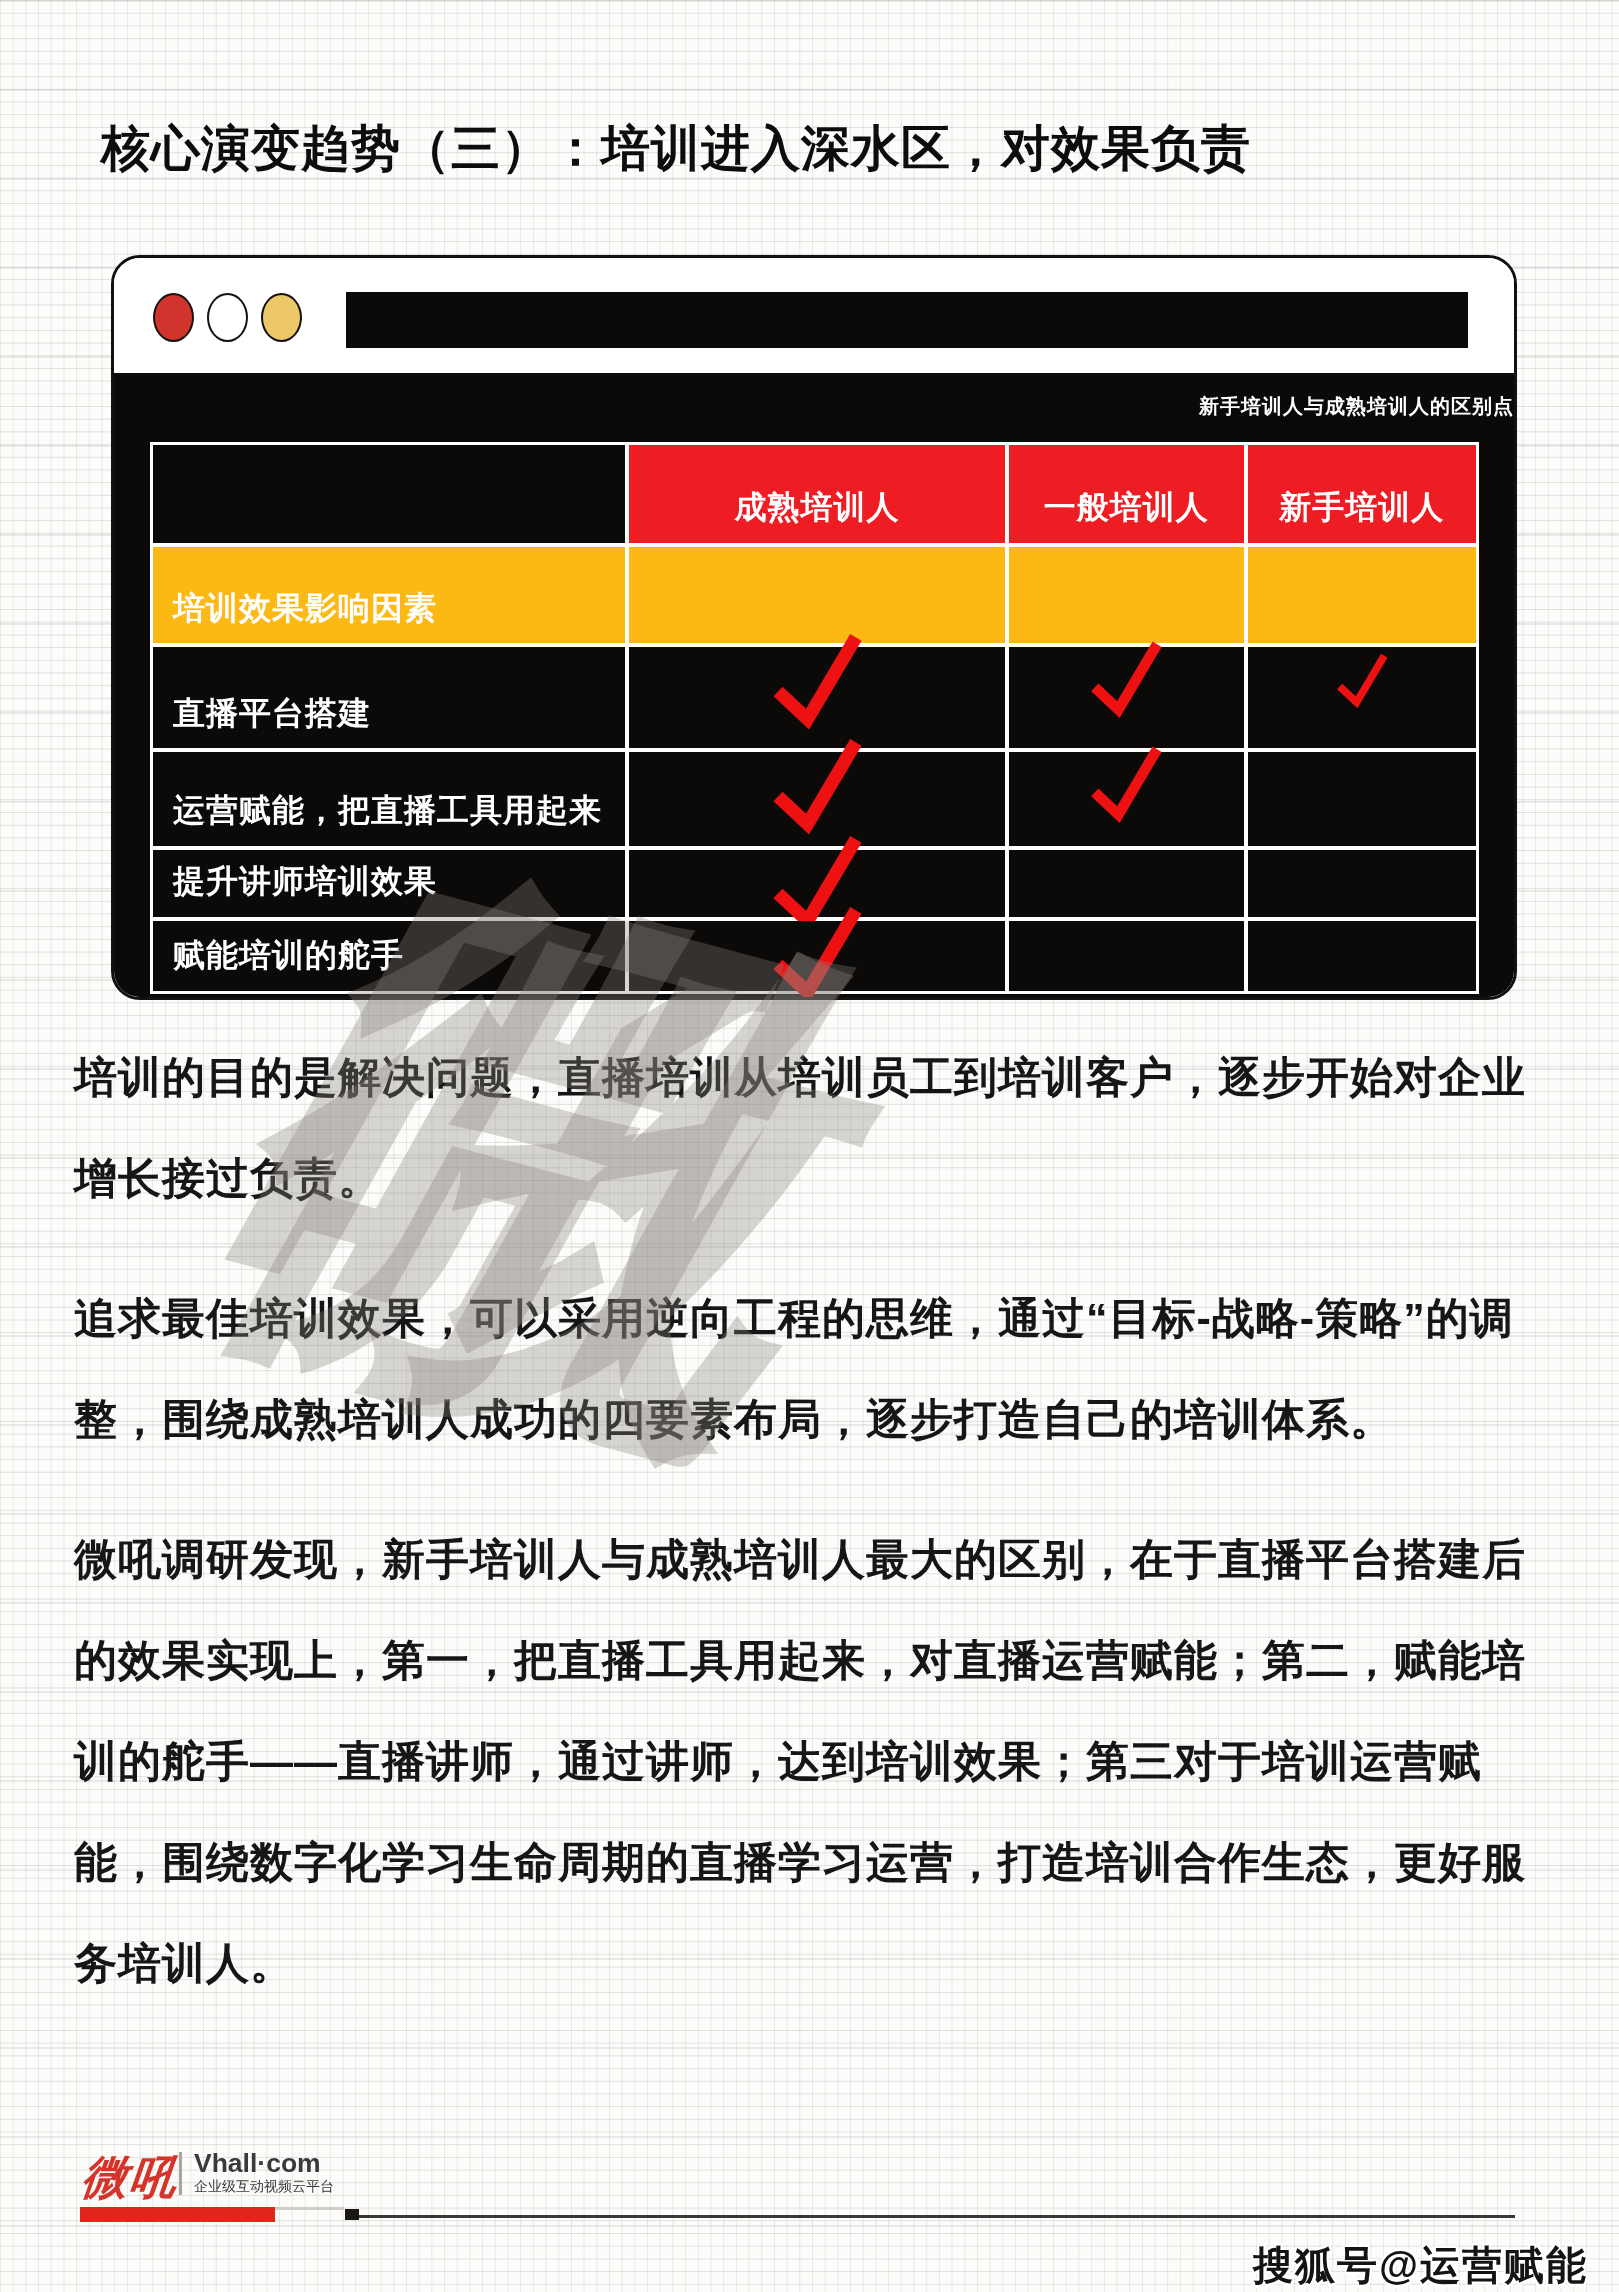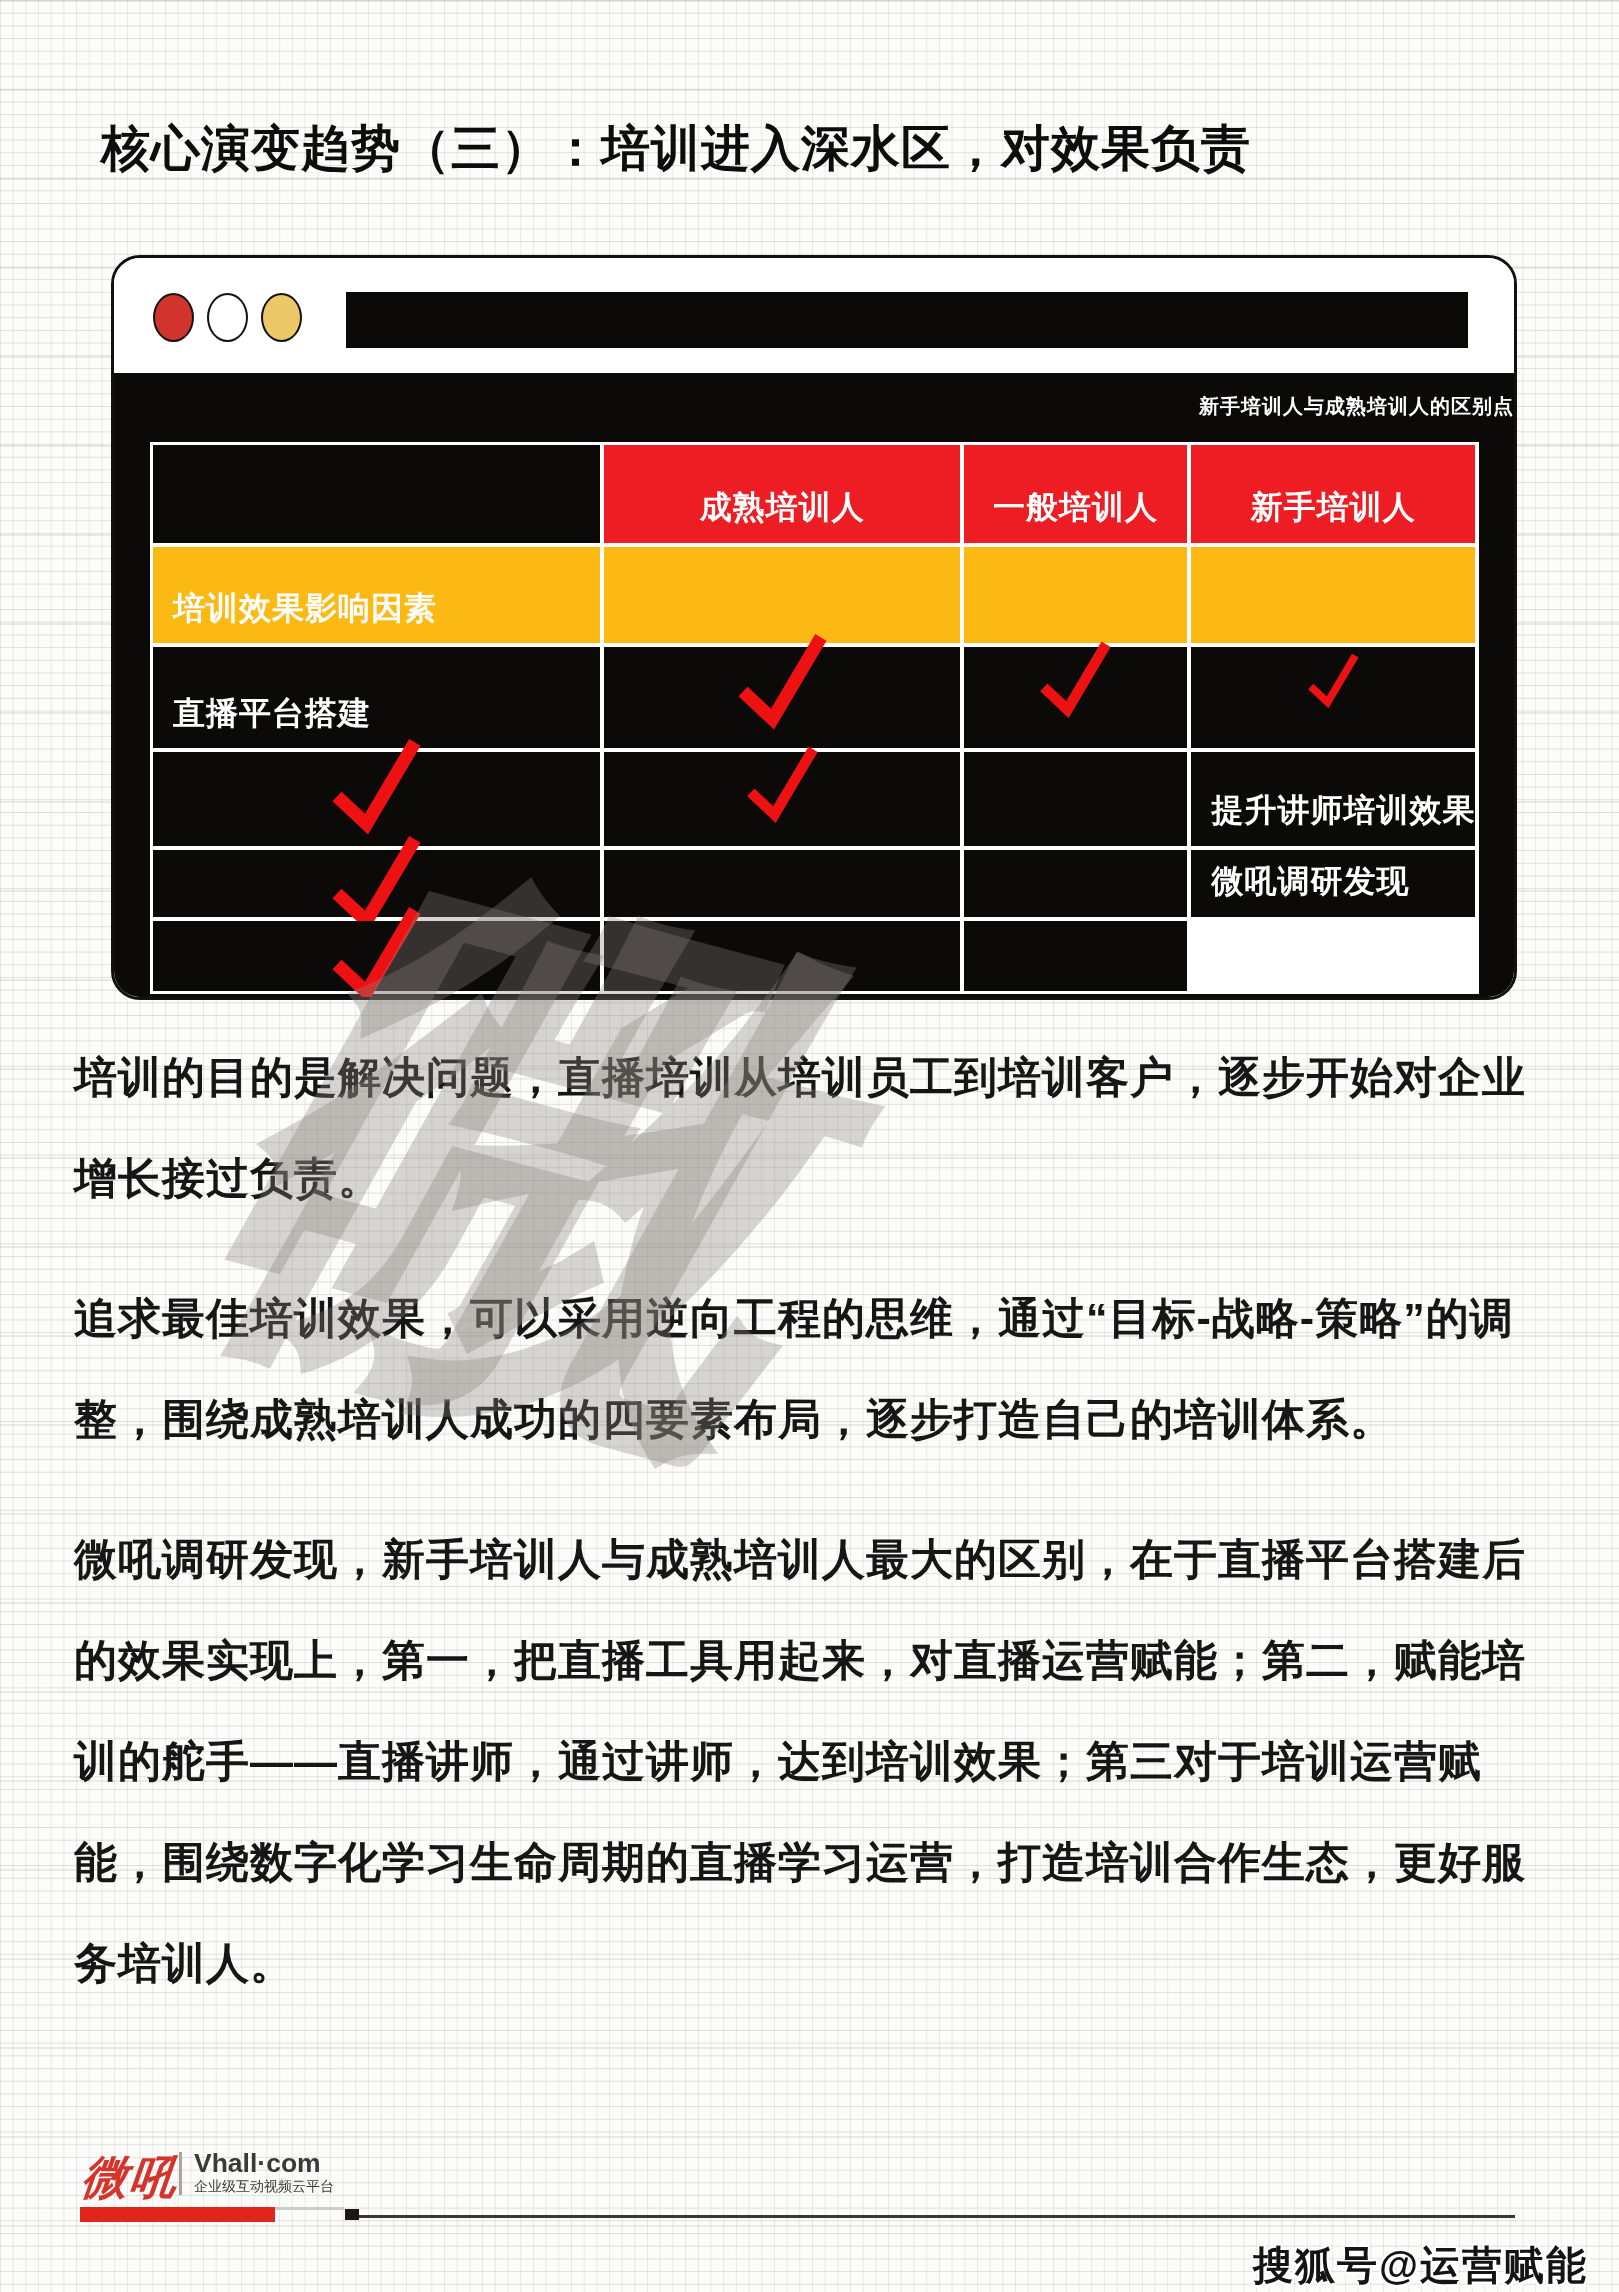--- a/index.html
+++ b/index.html
@@ -151,40 +151,41 @@
           <div class="cell check-cell c2">
             <svg viewBox="0 0 100 100">
               <path d="M14 57 L39 84 L88 13" fill="none" stroke="#ee1111" stroke-width="12"></path>
             </svg>
           </div>
           <div class="cell check-cell c3">
             <svg viewBox="0 0 100 100">
               <path d="M14 57 L39 84 L88 13" fill="none" stroke="#ee1111" stroke-width="12"></path>
             </svg>
           </div>
+          <div class="cell row-label">运营赋能，把直播工具用起来</div>
           <div class="cell check-cell c1">
             <svg viewBox="0 0 100 100">
               <path d="M14 57 L39 84 L88 13" fill="none" stroke="#ee1111" stroke-width="12"></path>
             </svg>
           </div>
           <div class="cell check-cell c2">
             <svg viewBox="0 0 100 100">
               <path d="M14 57 L39 84 L88 13" fill="none" stroke="#ee1111" stroke-width="12"></path>
             </svg>
           </div>
           <div class="cell check-cell c3"></div>
           <div class="cell row-label">提升讲师培训效果</div>
           <div class="cell check-cell c1">
             <svg viewBox="0 0 100 100">
               <path d="M14 57 L39 84 L88 13" fill="none" stroke="#ee1111" stroke-width="12"></path>
             </svg>
           </div>
           <div class="cell check-cell c2"></div>
           <div class="cell check-cell c3"></div>
-          <div class="cell row-label">微吼调研发现</div>
+          <div class="cell row-label">赋能培训的舵手</div>
           <div class="cell check-cell c1">
             <svg viewBox="0 0 100 100">
               <path d="M14 57 L39 84 L88 13" fill="none" stroke="#ee1111" stroke-width="12"></path>
             </svg>
           </div>
           <div class="cell check-cell c2"></div>
           <div class="cell check-cell c3"></div>
         </div>
     </div>
   </div>

